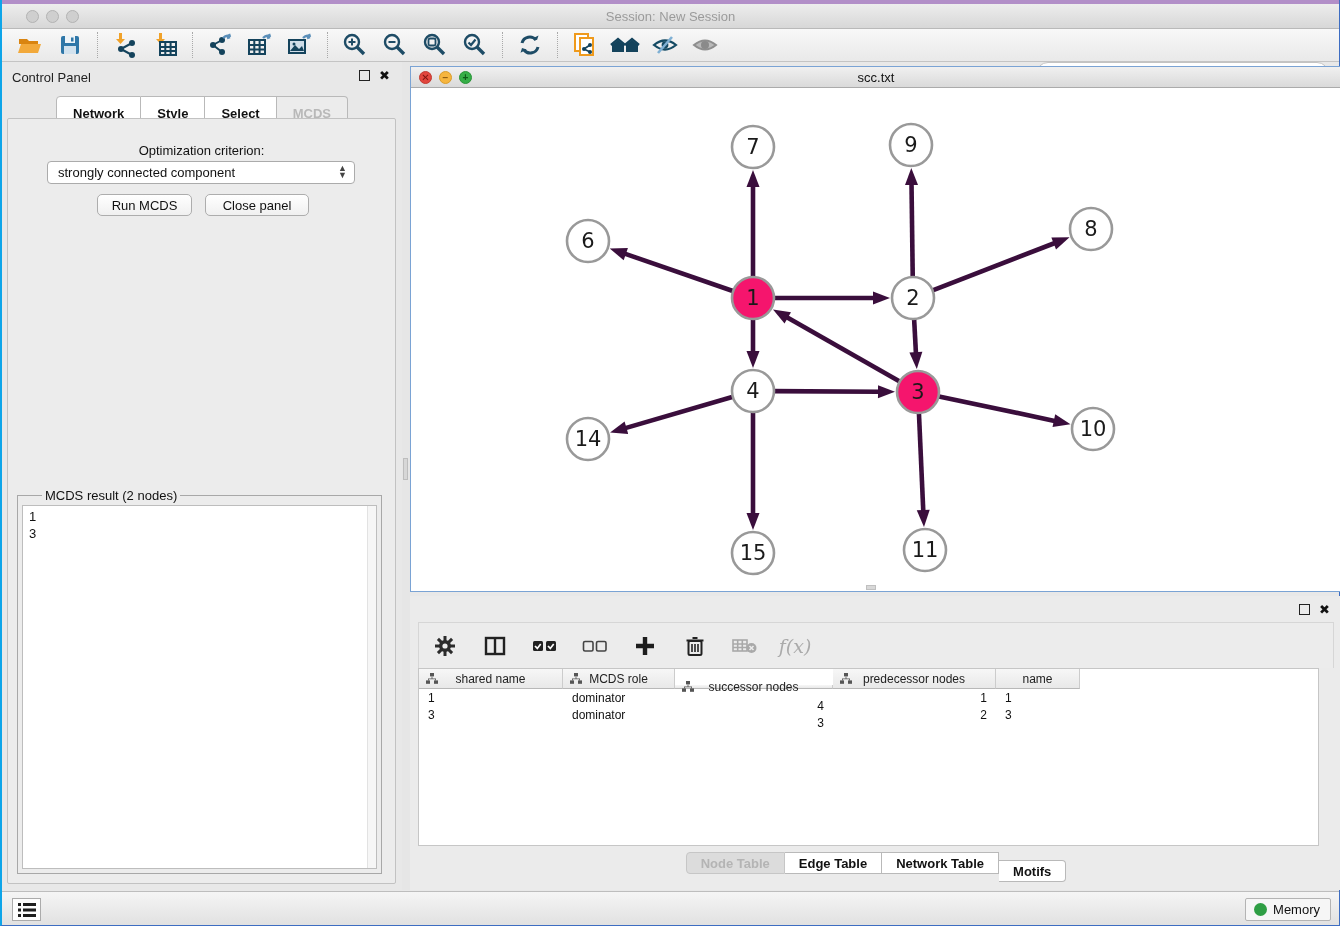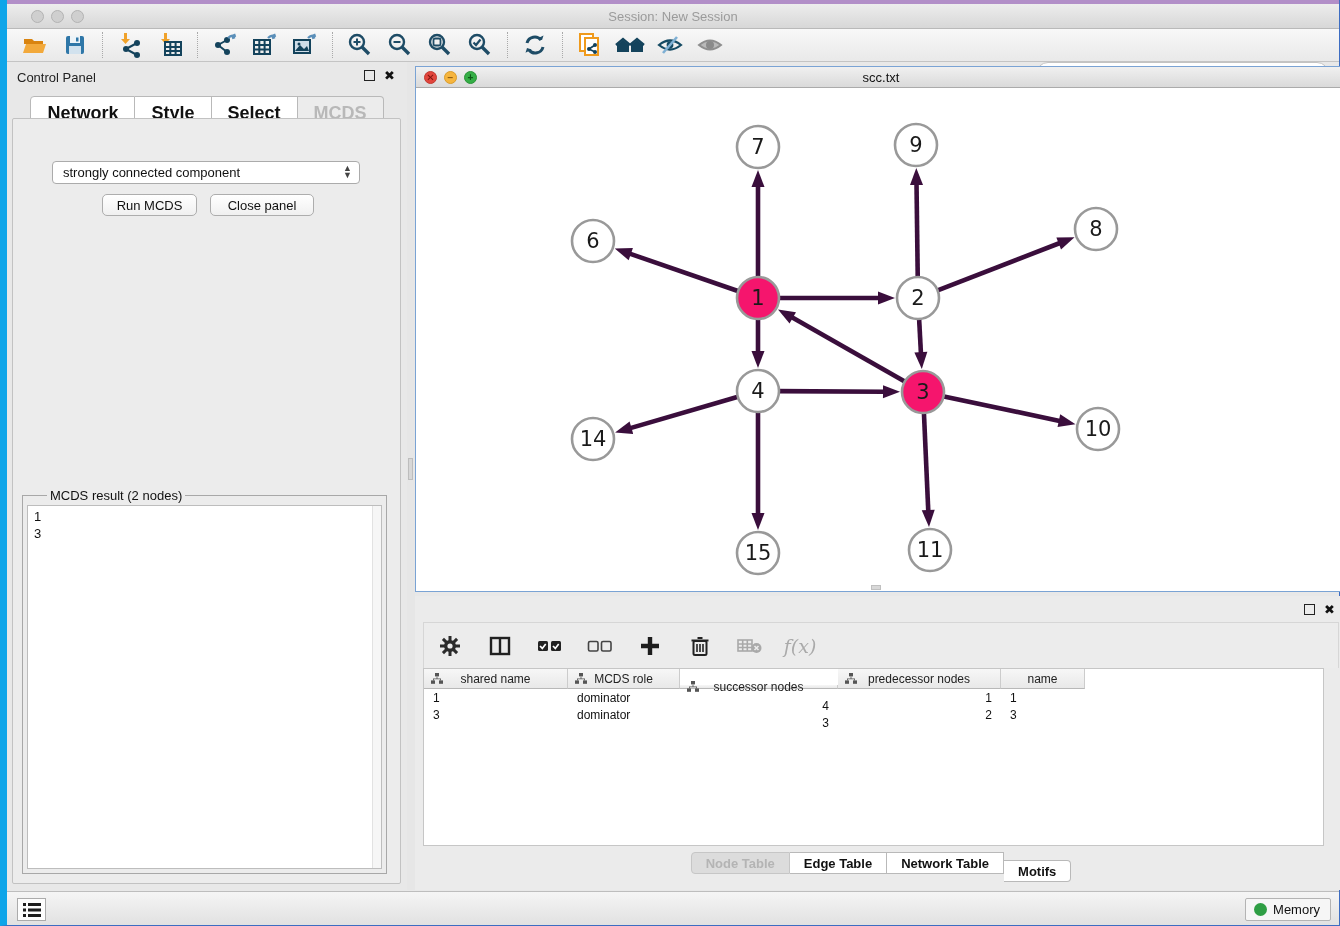--- a/index.html
+++ b/index.html
@@ -1,19 +1,19 @@
 <!DOCTYPE html>
 <html><head>
 <meta charset="utf-8">
 <style>
   * { margin:0; padding:0; box-sizing:border-box; }
   html,body { width:1340px; height:926px; }
   body { font-family:"Liberation Sans","DejaVu Sans",sans-serif; background:#e8e8e8; overflow:hidden; }
   #app { position:relative; width:1340px; height:926px; background:#e8e8e8;
-         border-left:7px solid #0ea5e9; border-right:1px solid #3d6dc2; border-bottom:1px solid #3d6dc2; }
+         border-left:2px solid #0ea5e9; border-right:1px solid #3d6dc2; border-bottom:1px solid #3d6dc2; }
 
   
   .top-strip { position:absolute; left:0; top:0; width:100%; height:4px; background:#b28fc8; }
   .titlebar { position:absolute; left:0; top:4px; width:100%; height:25px;
               background:linear-gradient(#ededed,#d7d7d7); border-bottom:1px solid #b9b9b9; }
   .tl-dot { position:absolute; top:6px; width:13px; height:13px; border-radius:50%;
             background:#cfcfcf; border:1px solid #b3b3b3; }
   .titlebar .t1{left:24px;} .titlebar .t2{left:44px;} .titlebar .t3{left:64px;}
   .win-title { position:absolute; width:100%; text-align:center; top:5px; font-size:13px; color:#9b9b9b; }
 
@@ -29,21 +29,21 @@
 
   
   .control-panel { position:absolute; left:0; top:62px; width:400px; height:828px; background:#e8e8e8; }
   .panel-head { position:relative; height:28px; }
   .panel-head .ph-title { position:absolute; left:10px; top:8px; font-size:13px; color:#222; }
   .ph-icons { position:absolute; right:12px; top:8px; display:flex; gap:9px; align-items:center; }
   .float-box { width:11px; height:11px; border:1.5px solid #222; display:inline-block; }
   .close-x { font-size:13px; font-weight:bold; color:#111; line-height:11px; }
 
   .tabstrip { position:absolute; left:0; top:34px; width:100%; display:flex; justify-content:center; }
-  .tab { height:22px; padding:16px 16px; font-size:18px; font-weight:bold; color:#111; background:#fff;
+  .tab { height:22px; padding:16px 16px; font-size:13px; font-weight:bold; color:#111; background:#fff;
          border:1px solid #b9b9b9; border-left:none; display:flex; align-items:center; }
   .tab:first-child { border-left:1px solid #b9b9b9; border-radius:4px 0 0 4px; }
   .tab:last-child { border-radius:0 4px 4px 0; }
   .tab.sel { background:#ececec; color:#b8b8b8; }
 
   .cp-body { position:absolute; left:5px; right:6px; top:56px; bottom:6px;
              background:#ececec; border:1px solid #c2c2c2; border-radius:2px; }
   .opt-label { position:absolute; top:24px; width:100%; text-align:center; font-size:13px; color:#111; }
   .criterion { position:absolute; left:39px; top:42px; width:308px; height:23px; background:#fff;
                border:1px solid #ababab; border-radius:4px; font-size:13px; color:#111;
@@ -282,20 +282,21 @@
         <span class="close-x">✖</span>
       </span>
     </div>
     <div class="tabstrip">
       <div class="tab">Network</div>
       <div class="tab">Style</div>
       <div class="tab">Select</div>
       <div class="tab sel">MCDS</div>
     </div>
     <div class="cp-body">
+      <div class="opt-label">Optimization criterion:</div>
       <div class="criterion">
         <span>strongly connected component</span>
         <span class="spin">
             <span>▲</span>
             <span>▼</span>
           </span>
       </div>
       <div class="cp-btn btn-run">Run MCDS</div>
       <div class="cp-btn btn-close">Close panel</div>
       <div class="result-group">

